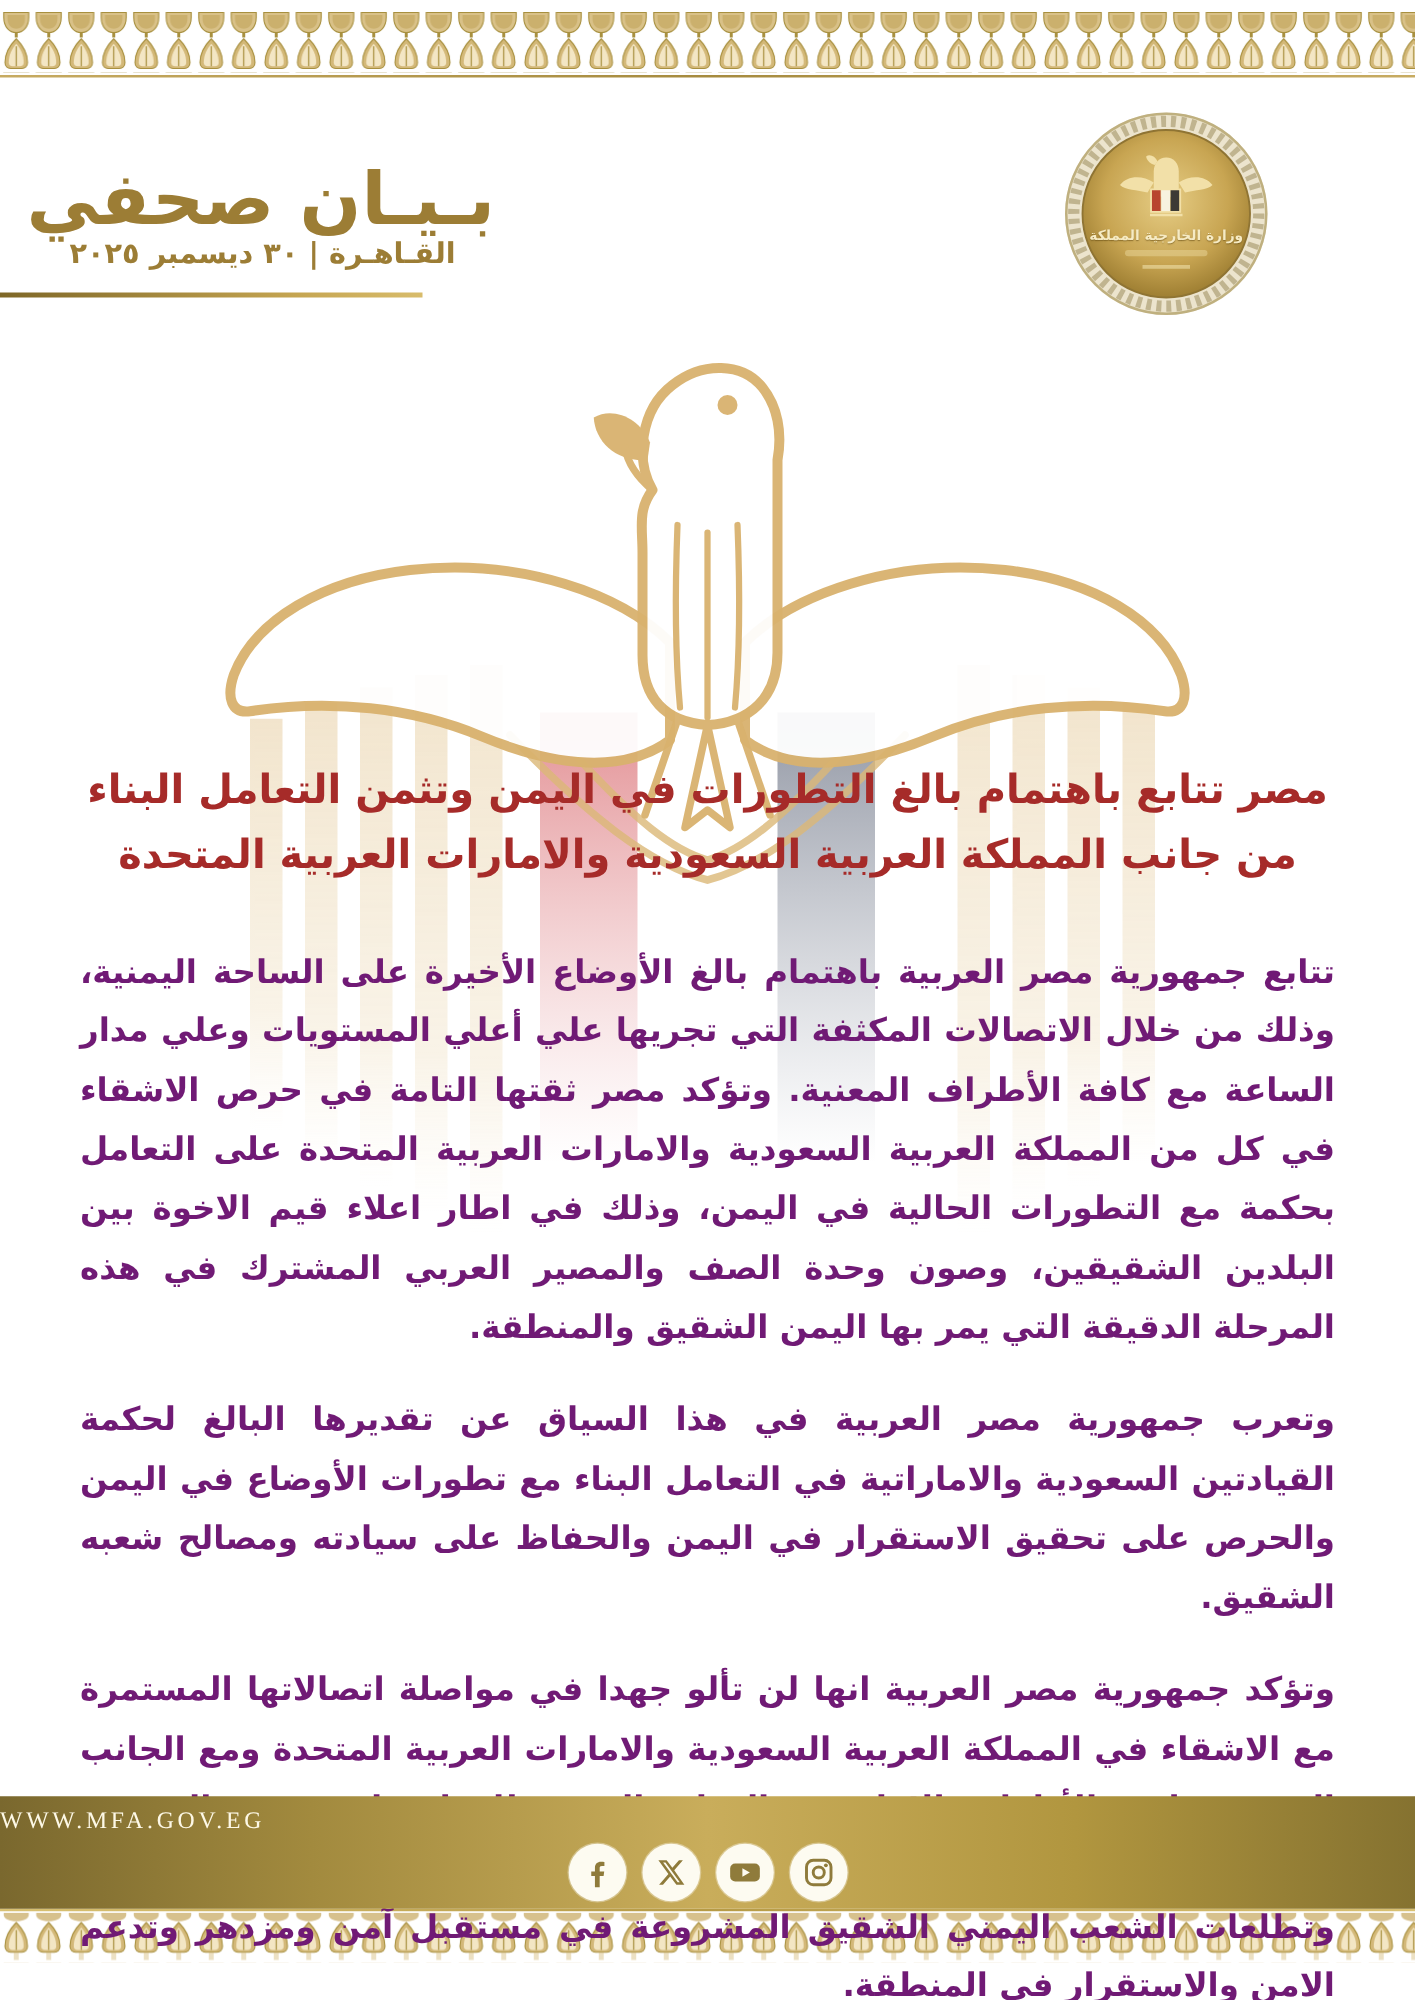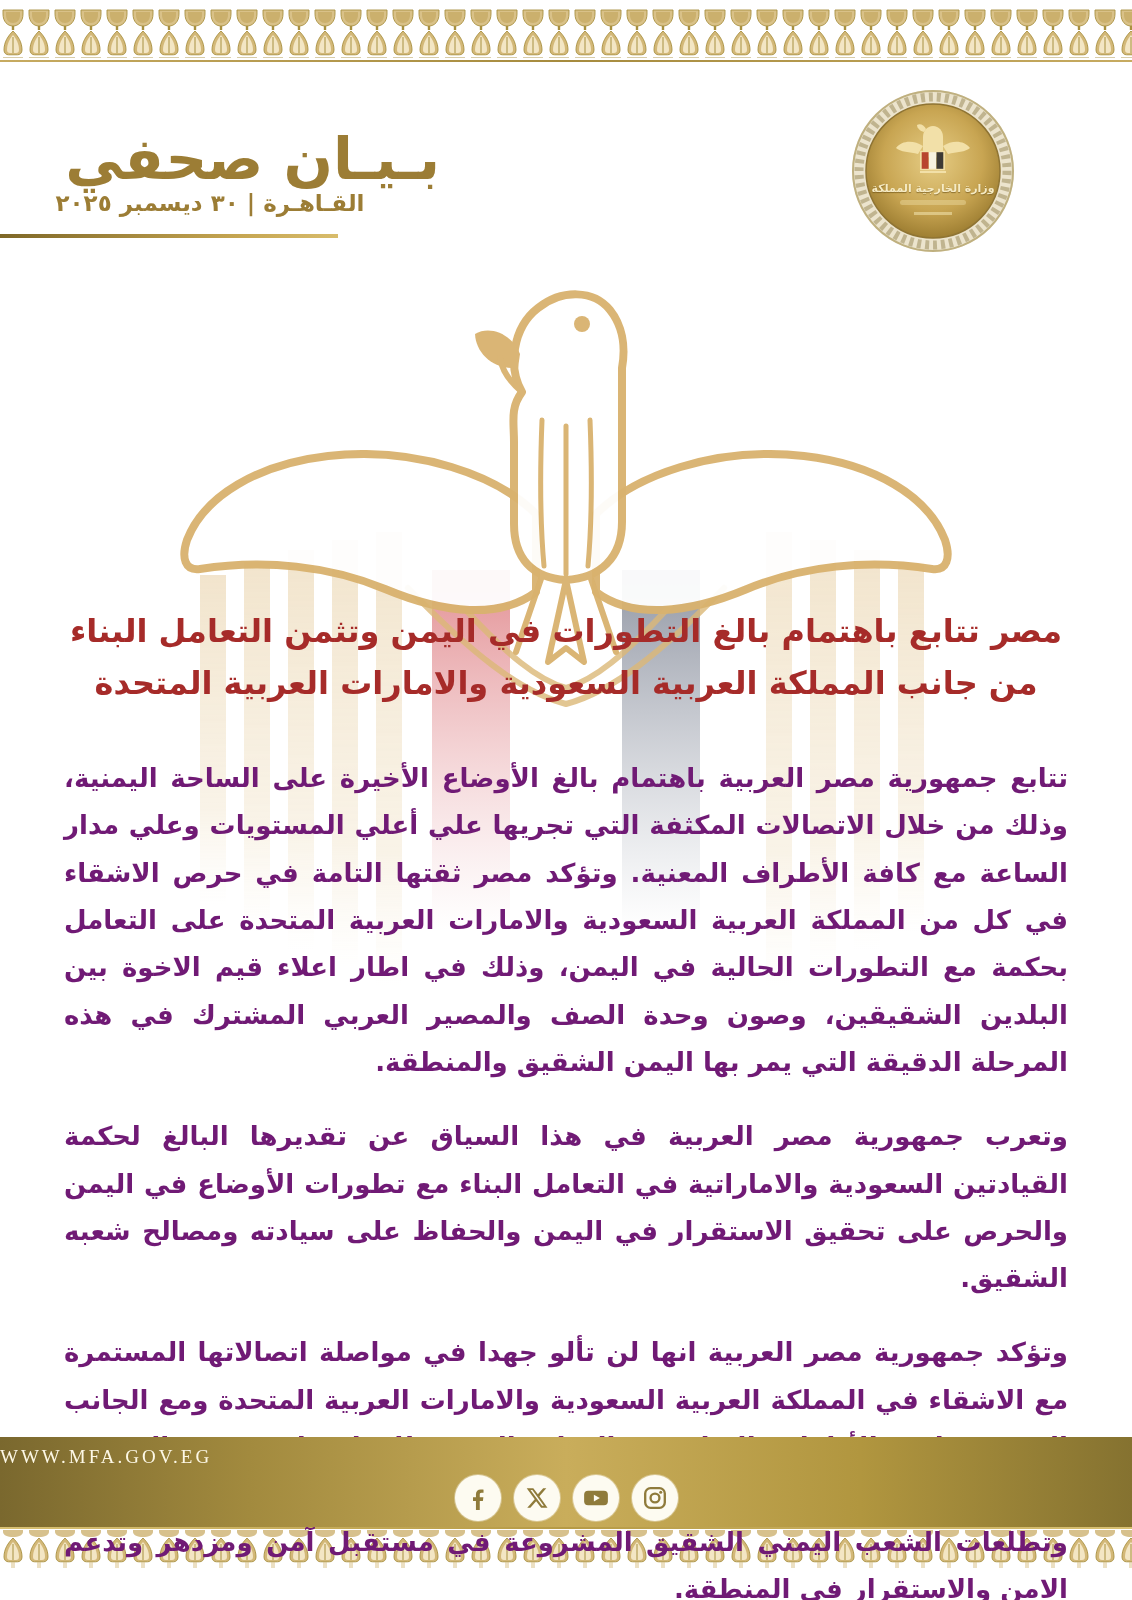--- a/index.html
+++ b/index.html
@@ -12,21 +12,21 @@
   .border-top{position:absolute;top:8px;left:0;width:1132px;height:50px;}
   .border-top-line{position:absolute;top:60px;left:0;width:1132px;height:2px;
     background:linear-gradient(90deg,#c7ab61,#a68b3e 50%,#c7ab61);}
   .border-bottom-line{position:absolute;top:1527px;left:0;width:1132px;height:2px;
     background:linear-gradient(90deg,#d9c173,#b69a45 50%,#d9c173);}
   .border-bottom{position:absolute;top:1530px;left:0;width:1132px;height:40px;}
   
   .page-title{
     position:absolute;top:86px;left:24px;width:372px;text-align:center;
     direction:rtl;color:#9c7d35;font-size:58px;font-weight:bold;
-    white-space:nowrap;letter-spacing:1px;z-index:3;margin-left:44px;
+    white-space:nowrap;letter-spacing:1px;z-index:3;
   }
   .dateline{
     position:absolute;top:190px;left:24px;width:372px;text-align:center;
     direction:rtl;color:#9c7d35;font-size:23px;font-weight:bold;z-index:3;
   }
   .title-rule{
     position:absolute;top:234px;left:0;width:338px;height:4px;
     background:linear-gradient(90deg,#7e6727,#c5a551 70%,#d8bc6b);z-index:3;
   }
   

